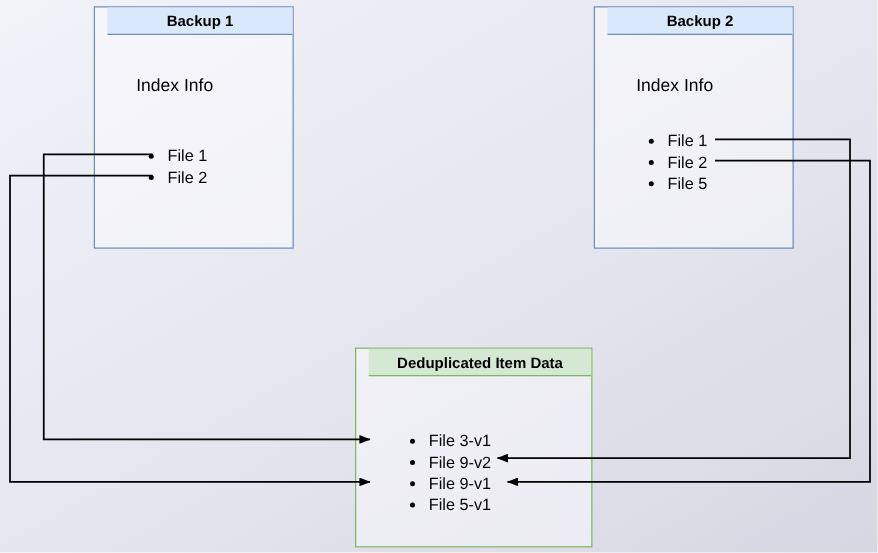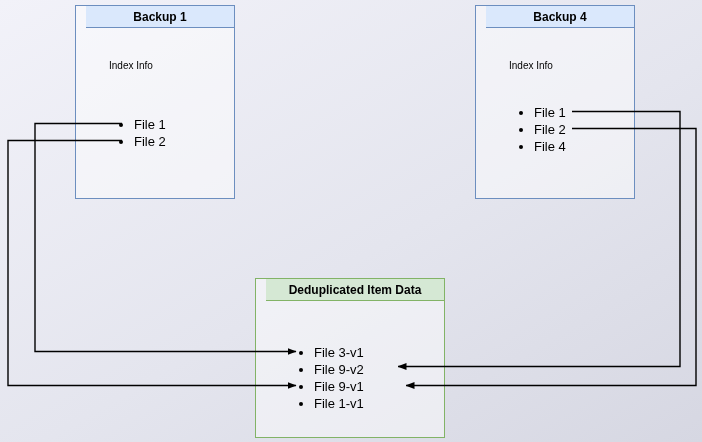--- a/index.html
+++ b/index.html
@@ -11,28 +11,28 @@
     font-family:"Liberation Sans", sans-serif;
     color:#000;
   }
   .node { position:absolute; border:1px solid; box-sizing:border-box;padding-left:10px; }
   .node-header {
     height:22px; display:flex; align-items:center; justify-content:center;
     font-size:12px; font-weight:bold; border-bottom:1px solid; box-sizing:border-box;
   }
   .blue { border-color:#6c8ebf; background:rgba(255,255,255,0.45); }
   .blue .node-header { background:#dae8fc; border-bottom-color:#6c8ebf; }
-  .green { border-color:#82b366; background:rgba(255,255,255,0.45); }
+  .green { border-color:#82b366; background:rgba(255,255,255,0.45);margin-left:29px; }
   .green .node-header { background:#d5e8d4; border-bottom-color:#82b366; }
 
   #backup1 { left:75px; top:5px;  width:160px; height:194px; }
   #backup2 { left:475px; top:5px; width:160px; height:194px; }
   #dedup   { left:255px; top:278px; width:190px; height:160px; }
 
-  .subtitle { position:absolute; left:33px; top:54px; font-size:10px; }
+  .subtitle { position:absolute; left:33px; top:54px; font-size:14px; }
 
   ul.filelist { position:absolute; left:58px; margin:0; padding:0; font-size:13px; }
   ul.filelist li { line-height:17px; list-style:disc; }
   #backup1 ul.filelist { top:110px; }
   #backup2 ul.filelist { top:98px; }
   #dedup   ul.filelist { top:65px; }
 
   svg.arrows { position:absolute; left:0; top:0; width:702px; height:442px; pointer-events:none; }
   svg.arrows polyline { fill:none; stroke:#000; stroke-width:1.4; }
 </style>
@@ -47,39 +47,39 @@
     </div>
     <div class="subtitle">Index Info</div>
     <ul class="filelist">
       <li>File 1</li>
       <li>File 2</li>
     </ul>
   </div>
 
   <div id="backup2" class="node blue">
     <div class="node-header">
-      <span>Backup 4</span>
+      <span>Backup 2</span>
     </div>
     <div class="subtitle">Index Info</div>
     <ul class="filelist">
       <li>File 1</li>
       <li>File 2</li>
-      <li>File 4</li>
+      <li>File 5</li>
     </ul>
   </div>
 
   <div id="dedup" class="node green">
     <div class="node-header">
       <span>Deduplicated Item Data</span>
     </div>
     <ul class="filelist">
       <li>File 3-v1</li>
       <li>File 9-v2</li>
       <li>File 9-v1</li>
-      <li>File 1-v1</li>
+      <li>File 5-v1</li>
     </ul>
   </div>
 
   <svg class="arrows" viewBox="0 0 702 442">
     <defs>
       <marker id="arr" markerWidth="9" markerHeight="7" refX="8.5" refY="3.5" orient="auto" markerUnits="userSpaceOnUse">
         <path d="M0,0 L9,3.5 L0,7 Z" fill="#000"></path>
       </marker>
     </defs>
     <polyline points="122,123.5 35,123.5 35,351.5 296,351.5" marker-end="url(#arr)"></polyline>

